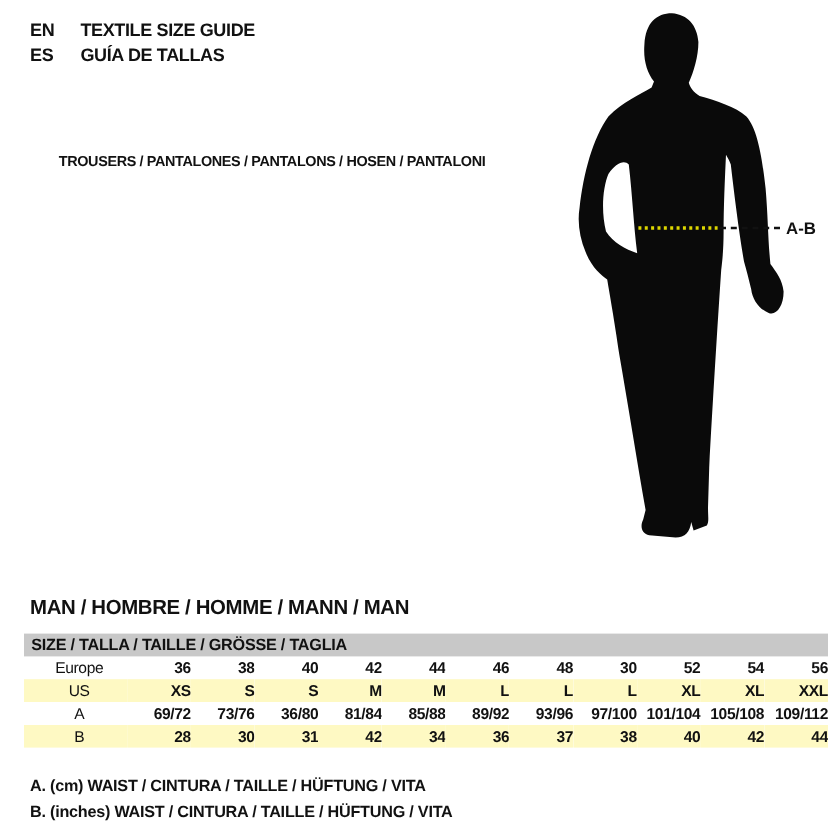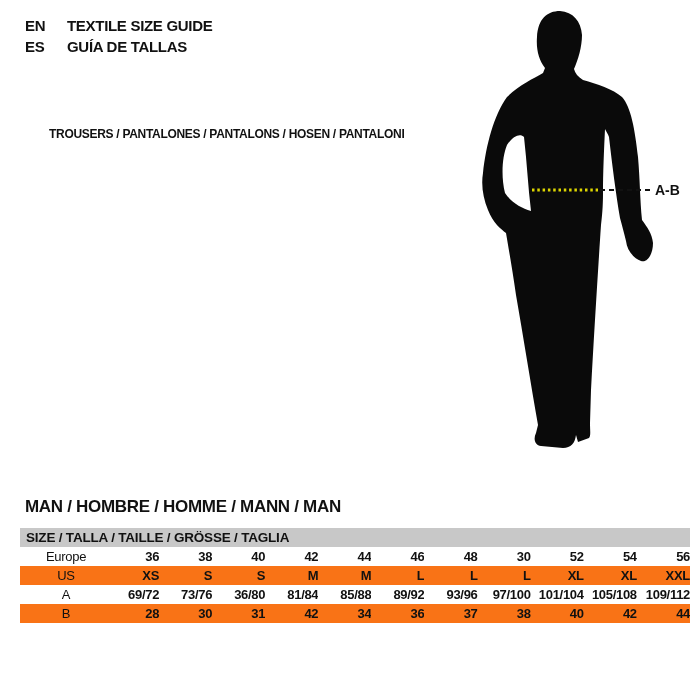--- a/index.html
+++ b/index.html
@@ -31,21 +31,21 @@
     padding-left:6px;box-sizing:border-box;
   }
   #size-table{
     left:20px;top:547px;width:670px;border-collapse:collapse;table-layout:fixed;
   }
   #size-table td{
     height:19px;padding:0;font-size:13px;font-weight:bold;letter-spacing:-.3px;
     text-align:right;vertical-align:middle;white-space:nowrap;overflow:hidden;
   }
   #size-table td.row-label{text-align:center;padding-left:6px;font-weight:normal;}
-  #size-table tr.stripe{background:#f97316;}
+  #size-table tr.stripe{background:#fef9c3;}
 
   
   #notes{left:25px;top:644px;}
   .note-line{height:22px;line-height:22px;font-weight:bold;font-size:13.5px;letter-spacing:-.2px;white-space:nowrap;}
 </style>
 </head>
 <body>
 
 <div class="abs" id="language-list">
     <div class="lang-row"><span class="lang-code">EN</span><span class="lang-label">TEXTILE SIZE GUIDE</span></div>
@@ -175,13 +175,15 @@
         <td>37</td>
         <td>38</td>
         <td>40</td>
         <td>42</td>
         <td>44</td>
       </tr>
     </tbody>
 </table>
 
 <div class="abs" id="notes">
+  <div class="note-line">A. (cm) WAIST / CINTURA / TAILLE / HÜFTUNG / VITA</div>
+  <div class="note-line">B. (inches) WAIST / CINTURA / TAILLE / HÜFTUNG / VITA</div>
 </div>
 
 </body></html>

